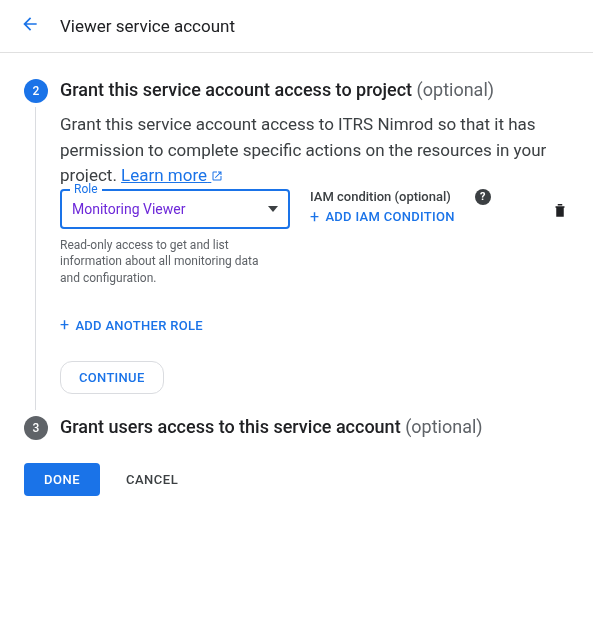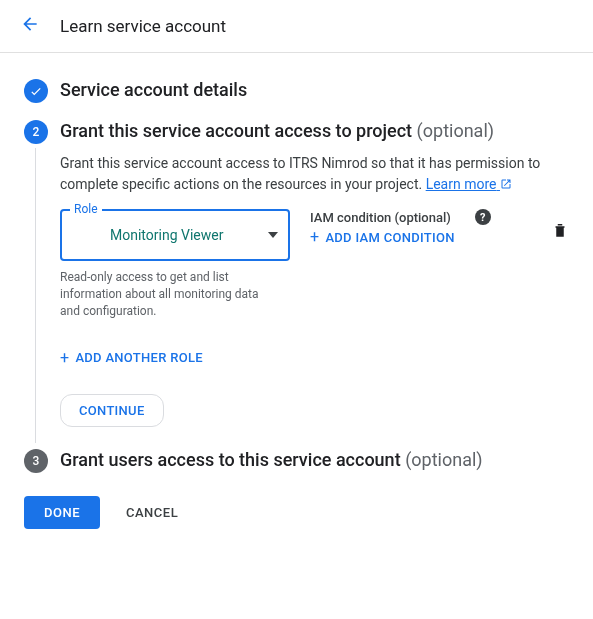--- a/index.html
+++ b/index.html
@@ -11,27 +11,27 @@
     .step { position: relative; padding-left: 36px; margin-bottom: 10px; }
     .step::after { content:""; position:absolute; left:11px; top:30px; bottom:-6px; width:1px; background:#dadce0; }
     .step.last::after { display:none; }
     .circle { position: absolute; left: 0; top: 2px; width: 24px; height: 24px; border-radius: 50%; display:flex; align-items:center; justify-content:center; font-size:12px; font-weight:500; color:#fff; }
     .circle.done { background:#1a73e8; }
     .circle.active { background:#1a73e8; }
     .circle.pending { background:#5f6368; }
     .step-title { font-size: 18px; font-weight: 500; color:#202124; line-height:1.4; }
     .optional { color:#5f6368; font-weight:400; }
     .step-body { margin-top: 10px; padding-bottom: 10px;}
-    .desc { font-size: 14px; color:#3c4043; line-height:1.5; margin-bottom: 14px; }
+    .desc { font-size: 17px; color:#3c4043; line-height:1.5; }
     .learn { color:#1a73e8; text-decoration: underline; }
     .role-row { display:flex; gap:20px; align-items:flex-start; }
     .role-field-wrap { flex: 0 0 230px; }
-    .role-field { position:relative; border: 2px solid #1a73e8; border-radius: 4px; height: 52px; display:flex; align-items:center; padding: 0 10px; cursor:pointer; }
+    .role-field { position:relative; border: 2px solid #1a73e8; border-radius: 4px; height: 40px; display:flex; align-items:center; padding: 0 10px; cursor:pointer; }
     .role-field .float-label { position:absolute; top:-9px; left:8px; background:#fff; padding:0 4px; font-size:12px; color:#1a73e8; }
-    .role-value { font-size:14px; color:#0f766e;margin-left:38px; }
+    .role-value { font-size:14px; color:#6d28d9; }
     .dropdown-caret { margin-left:auto; border-left:5px solid transparent; border-right:5px solid transparent; border-top:6px solid #3c4043; }
     .helper { font-size: 12px; color:#5f6368; margin-top:8px; line-height:1.4; max-width:210px; }
     .iam-col { flex:1; }
     .iam-label { font-size:13px; font-weight:500; color:#3c4043; display:flex; align-items:center; gap:24px; }
     .help-icon { width:16px; height:16px; background:#3c4043; color:#fff; border-radius:50%; display:inline-flex; align-items:center; justify-content:center; font-size:11px; font-weight:700; }
     .link-btn { display:flex; align-items:center; gap:6px; color:#1a73e8; font-size:13px; font-weight:500; cursor:pointer; letter-spacing:.3px; margin-top:4px; }
     .plus { font-size:16px; font-weight:400; line-height:1; }
     .delete { cursor:pointer; padding-top:12px; }
     .delete svg { width:18px; height:18px; }
     .add-another { margin-top: 30px; }
@@ -45,33 +45,25 @@
   </style>
 </head>
 <body>
 
 <div class="header">
   <span class="back">
     <svg viewBox="0 0 24 24" fill="#1a73e8">
         <path d="M20 11H7.8l5.6-5.6L12 4l-8 8 8 8 1.4-1.4L7.8 13H20z"></path>
       </svg>
   </span>
-  <span class="title">Learn service account</span>
+  <span class="title">Viewer service account</span>
 </div>
 
 <div class="content">
 
-  <div class="step step1 collapsed">
-    <div class="circle done">
-      <svg width="14" height="14" viewBox="0 0 24 24" fill="#fff">
-          <path d="M9 16.2l-3.5-3.5L4 14.2 9 19.2 20 8.2 18.5 6.7z"></path>
-        </svg>
-    </div>
-    <div class="step-title">Service account details</div>
-  </div>
 
   <div class="step">
     <div class="circle active">2</div>
     <div class="step-title">
       <span>Grant this service account access to project</span>
       <span class="optional">(optional)</span>
     </div>
     <div class="step-body">
       <div class="desc">
         <span>Grant this service account access to ITRS Nimrod so that it has permission to complete specific actions on the resources in your project. </span><a href="#" class="learn"><span>Learn more</span> <svg style="width:12px;height:12px;vertical-align:-1px" viewBox="0 0 24 24" fill="#1a73e8">

